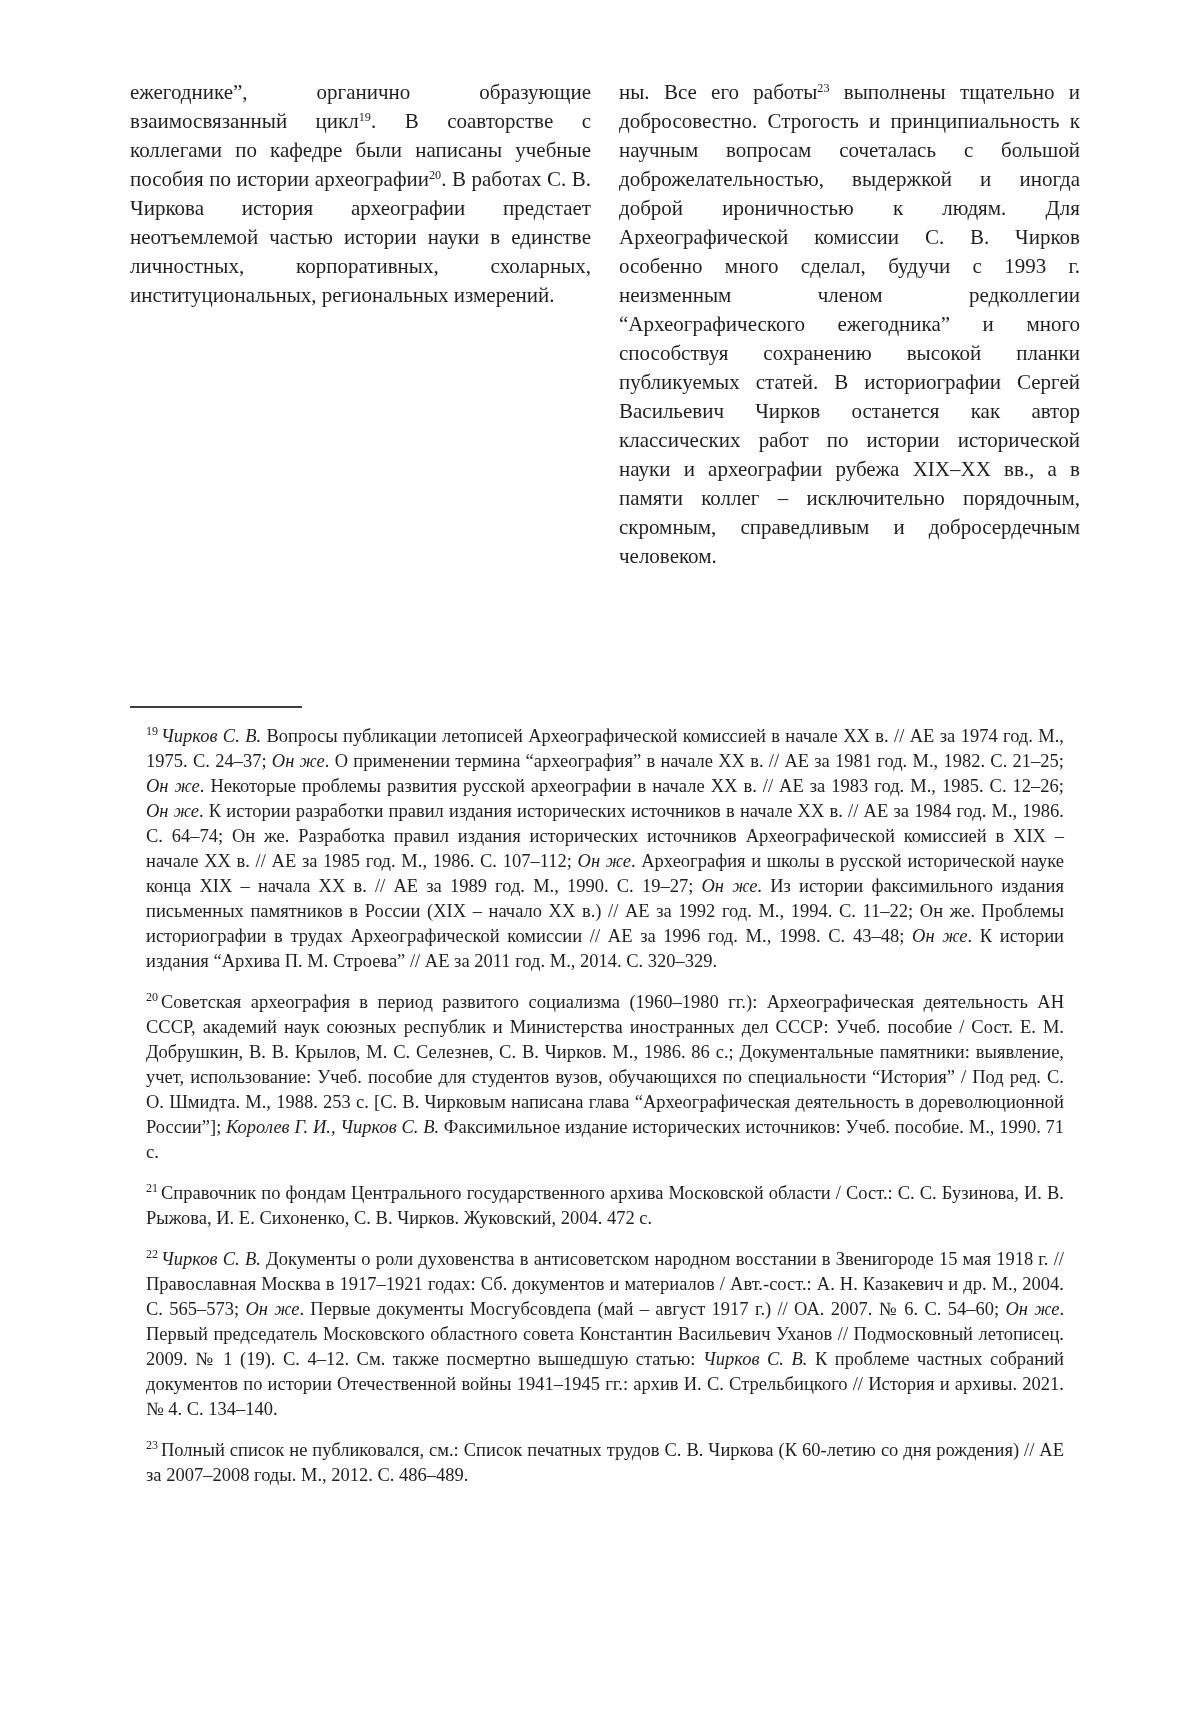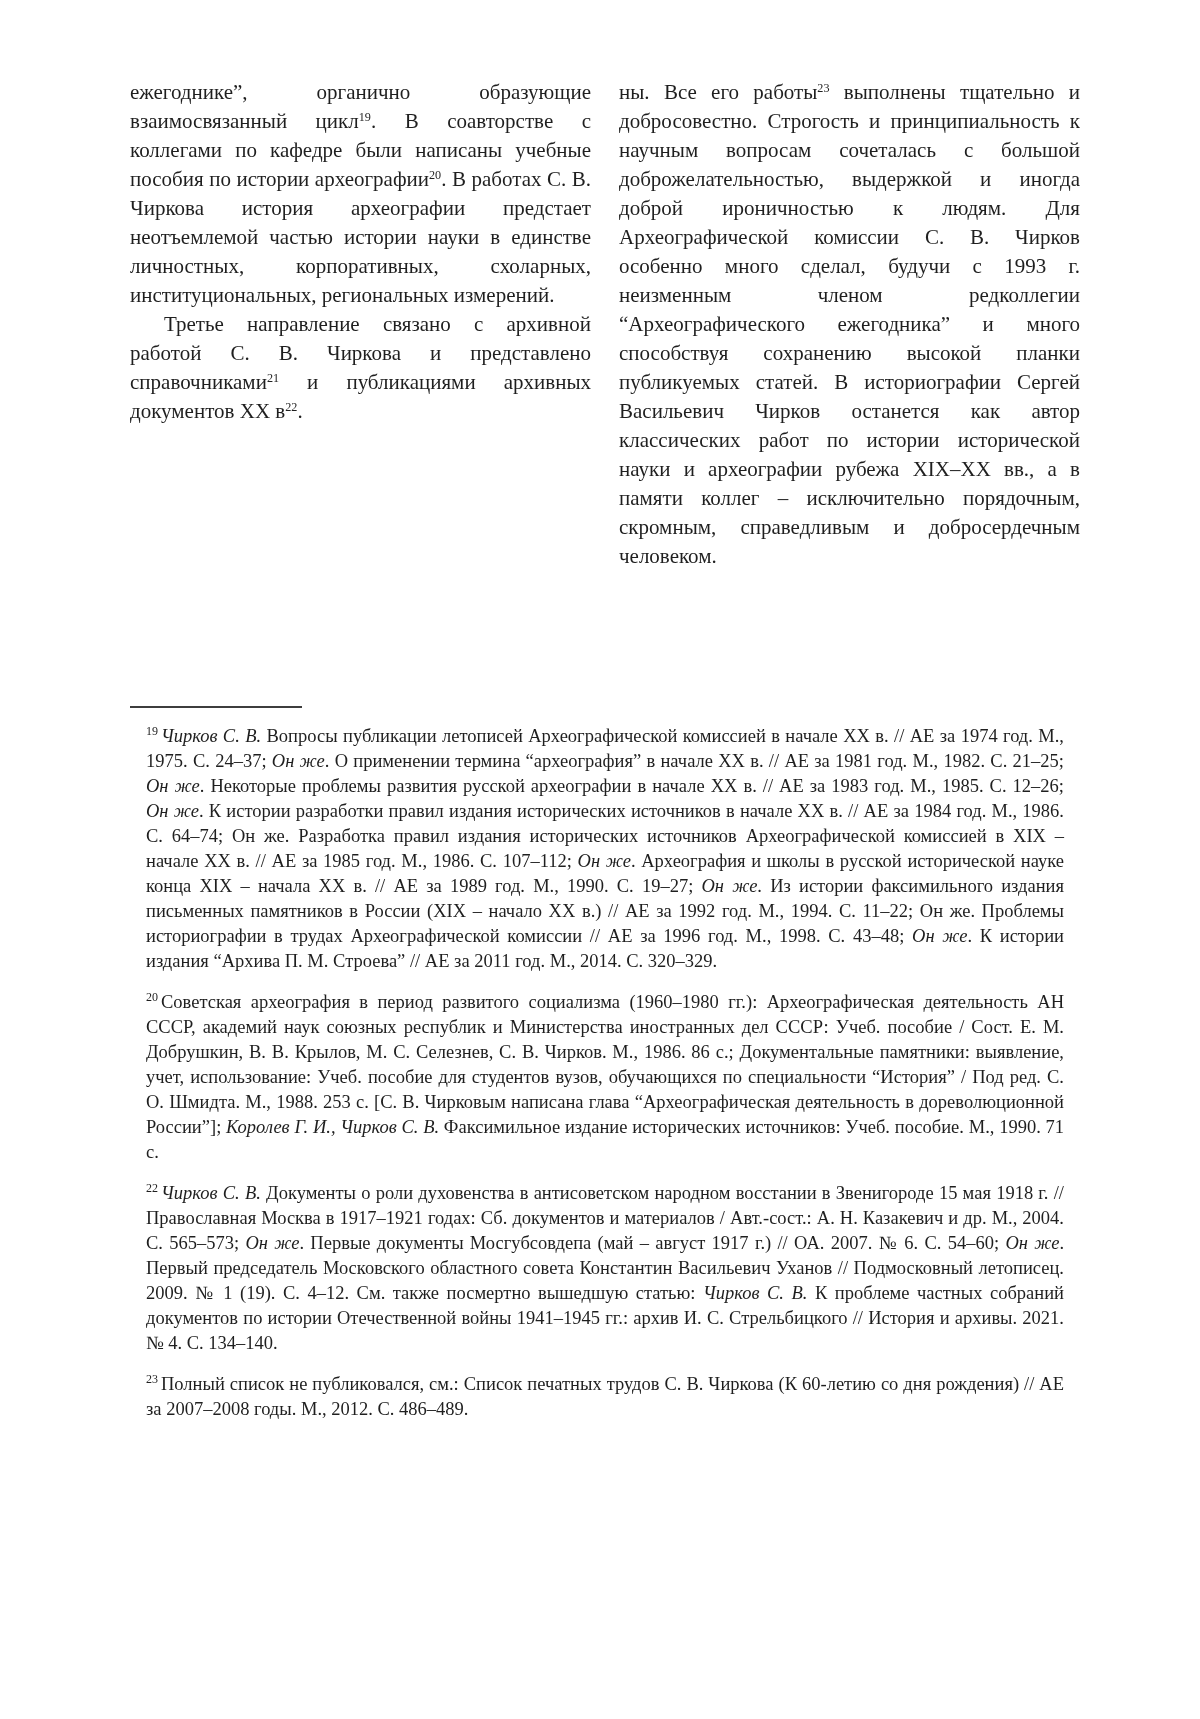--- a/index.html
+++ b/index.html
@@ -68,29 +68,29 @@
   .it { font-style: italic; }
 </style>
 </head>
 <body>
 
 <div class="page">
 
   <div class="columns">
     <div class="col">
       <p class="body-par"><span>ежегоднике”, органично образующие взаимосвязанный цикл</span><sup class="run-sup">19</sup><span>. В соавторстве с коллегами по кафедре были написаны учебные пособия по истории археографии</span><sup class="run-sup">20</sup><span>. В работах С. В. Чиркова история археографии предстает неотъемлемой частью истории науки в единстве личностных, корпоративных, схоларных, институциональных, региональных измерений.</span></p>
-      <p class="body-par indent"><span>Третье направление связано с архивной работой С. В. Чиркова и представлено справочниками</span><sup class="run-sup">21</sup><span> и публикациями архивных документов XX в</span><sup class="run-sup">22</sup><span>.</span></p>
     </div>
     <div class="col">
       <p class="body-par"><span>ны. Все его работы</span><sup class="run-sup">23</sup><span> выполнены тщательно и добросовестно. Строгость и принципиальность к научным вопросам сочеталась с большой доброжелательностью, выдержкой и иногда доброй ироничностью к людям. Для Археографической комиссии С. В. Чирков особенно много сделал, будучи с 1993 г. неизменным членом редколлегии “Археографического ежегодника” и много способствуя сохранению высокой планки публикуемых статей. В историографии Сергей Васильевич Чирков останется как автор классических работ по истории исторической науки и археографии рубежа XIX–XX вв., а в памяти коллег – исключительно порядочным, скромным, справедливым и добросердечным человеком.</span></p>
     </div>
   </div>
 
   <hr class="fn-rule">
 
   <div class="footnotes">
     <p class="fn"><sup class="fn-marker">19</sup><span><span class="it">Чирков С. В.</span><span> Вопросы публикации летописей Археографической комиссией в начале XX в. // АЕ за 1974 год. М., 1975. С. 24–37; </span><span class="it">Он же</span><span>. О применении термина “археография” в начале XX в. // АЕ за 1981 год. М., 1982. С. 21–25; </span><span class="it">Он же</span><span>. Некоторые проблемы развития русской археографии в начале XX в. // АЕ за 1983 год. М., 1985. С. 12–26; </span><span class="it">Он же</span><span>. К истории разработки правил издания исторических источников в начале XX в. // АЕ за 1984 год. М., 1986. С. 64–74; Он же. Разработка правил издания исторических источников Археографической комиссией в XIX – начале XX в. // АЕ за 1985 год. М., 1986. С. 107–112; </span><span class="it">Он же</span><span>. Археография и школы в русской исторической науке конца XIX – начала XX в. // АЕ за 1989 год. М., 1990. С. 19–27; </span><span class="it">Он же</span><span>. Из истории факсимильного издания письменных памятников в России (XIX – начало XX в.) // АЕ за 1992 год. М., 1994. С. 11–22; Он же. Проблемы историографии в трудах Археографической комиссии // АЕ за 1996 год. М., 1998. С. 43–48; </span><span class="it">Он же</span><span>. К истории издания “Архива П. М. Строева” // АЕ за 2011 год. М., 2014. С. 320–329.</span></span></p>
     <p class="fn"><sup class="fn-marker">20</sup><span><span>Советская археография в период развитого социализма (1960–1980 гг.): Археографическая деятельность АН СССР, академий наук союзных республик и Министерства иностранных дел СССР: Учеб. пособие / Сост. Е. М. Добрушкин, В. В. Крылов, М. С. Селезнев, С. В. Чирков. М., 1986. 86 с.; Документальные памятники: выявление, учет, использование: Учеб. пособие для студентов вузов, обучающихся по специальности “История” / Под ред. С. О. Шмидта. М., 1988. 253 с. [С. В. Чирковым написана глава “Археографическая деятельность в дореволюционной России”]; </span><span class="it">Королев Г. И., Чирков С. В.</span><span> Факсимильное издание исторических источников: Учеб. пособие. М., 1990. 71 с.</span></span></p>
+    <p class="fn"><sup class="fn-marker">21</sup><span><span>Справочник по фондам Центрального государственного архива Московской области / Сост.: С. С. Бузинова, И. В. Рыжова, И. Е. Сихоненко, С. В. Чирков. Жуковский, 2004. 472 с.</span></span></p>
     <p class="fn"><sup class="fn-marker">22</sup><span><span class="it">Чирков С. В.</span><span> Документы о роли духовенства в антисоветском народном восстании в Звенигороде 15 мая 1918 г. // Православная Москва в 1917–1921 годах: Сб. документов и материалов / Авт.-сост.: А. Н. Казакевич и др. М., 2004. С. 565–573; </span><span class="it">Он же</span><span>. Первые документы Мосгубсовдепа (май – август 1917 г.) // ОА. 2007. № 6. С. 54–60; </span><span class="it">Он же</span><span>. Первый председатель Московского областного совета Константин Васильевич Уханов // Подмосковный летописец. 2009. № 1 (19). С. 4–12. См. также посмертно вышедшую статью: </span><span class="it">Чирков С. В.</span><span> К проблеме частных собраний документов по истории Отечественной войны 1941–1945 гг.: архив И. С. Стрельбицкого // История и архивы. 2021. № 4. С. 134–140.</span></span></p>
     <p class="fn"><sup class="fn-marker">23</sup><span><span>Полный список не публиковался, см.: Список печатных трудов С. В. Чиркова (К 60-летию со дня рождения) // АЕ за 2007–2008 годы. М., 2012. С. 486–489.</span></span></p>
   </div>
 
 </div>
 
 </body></html>

